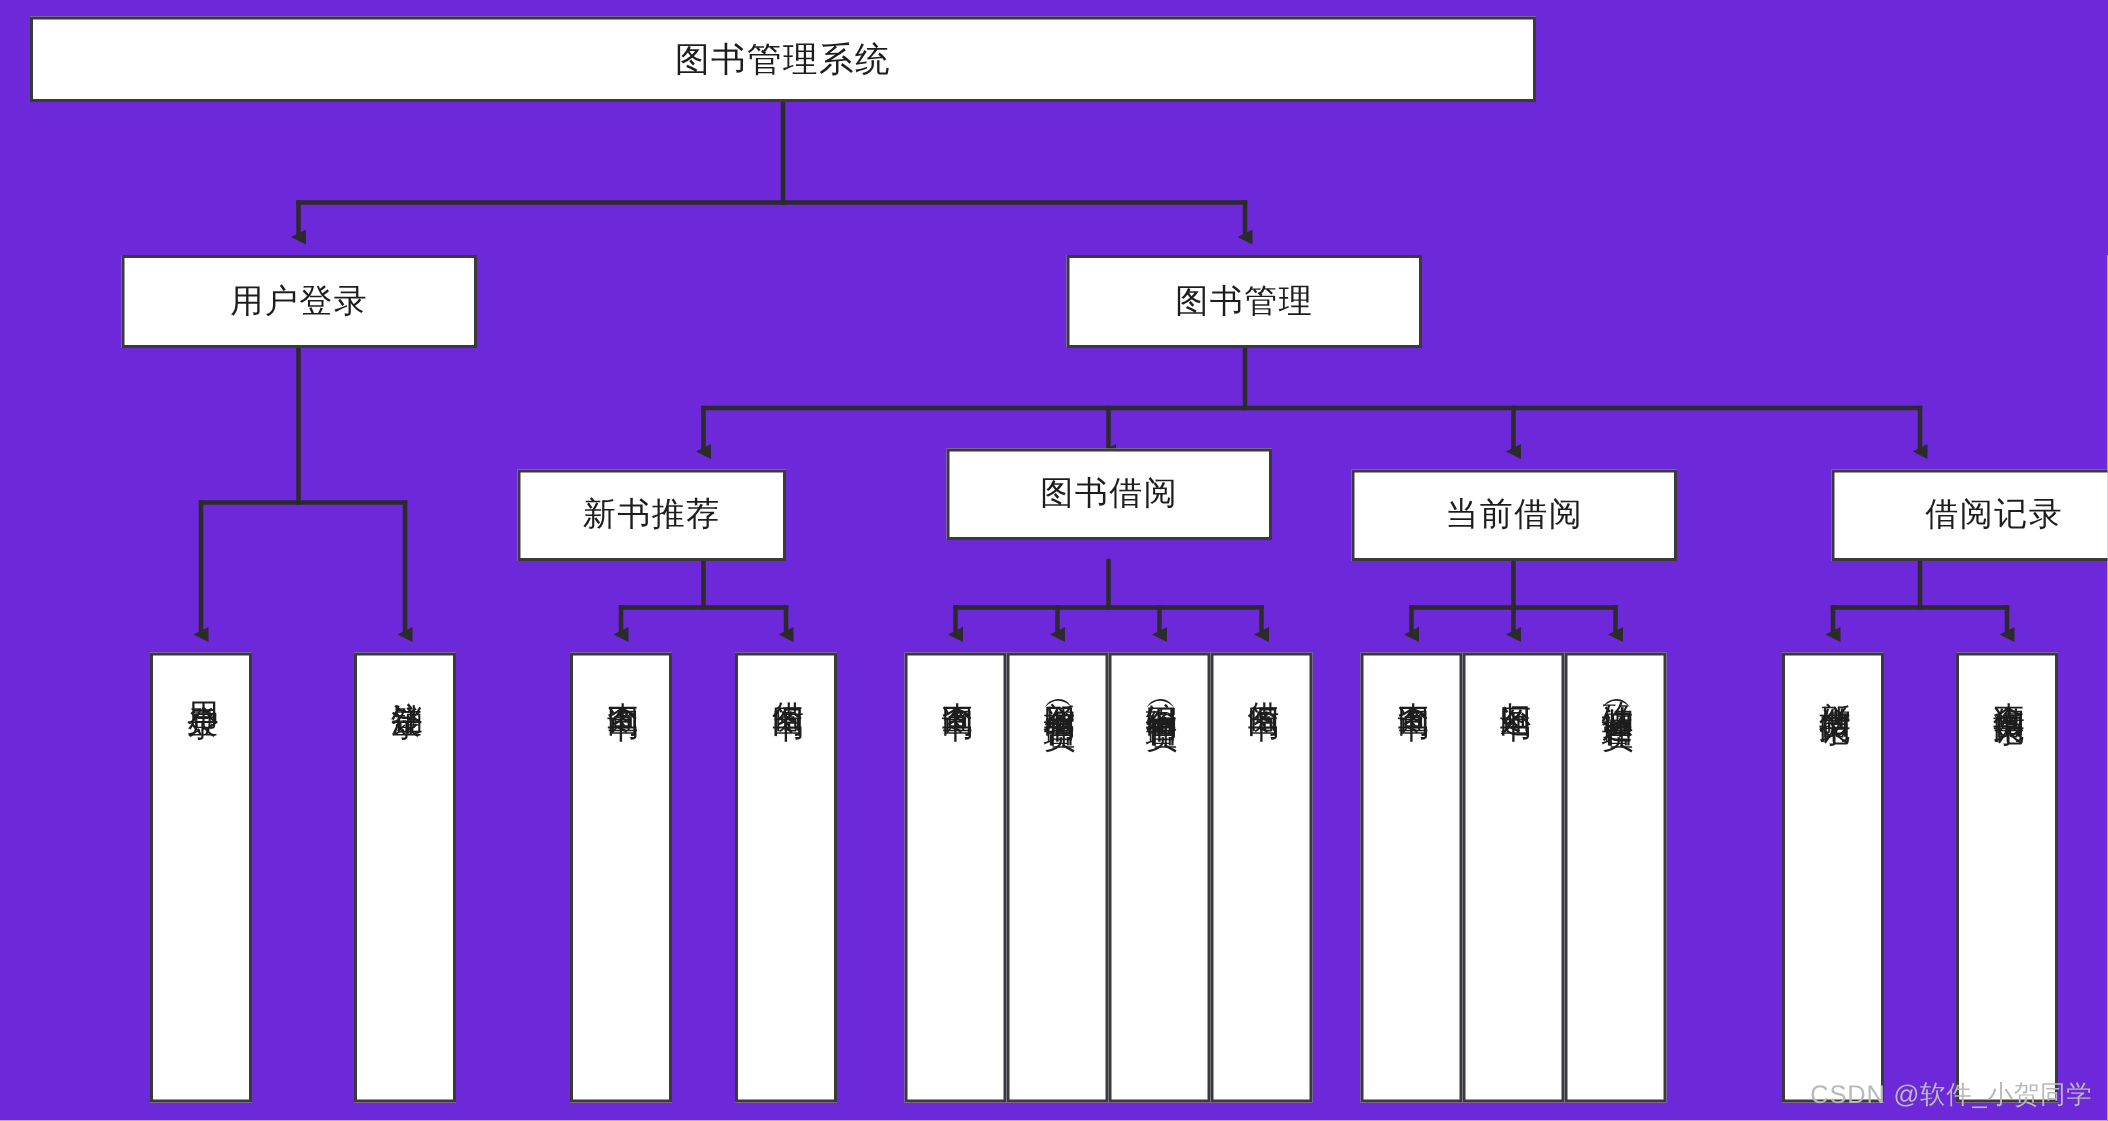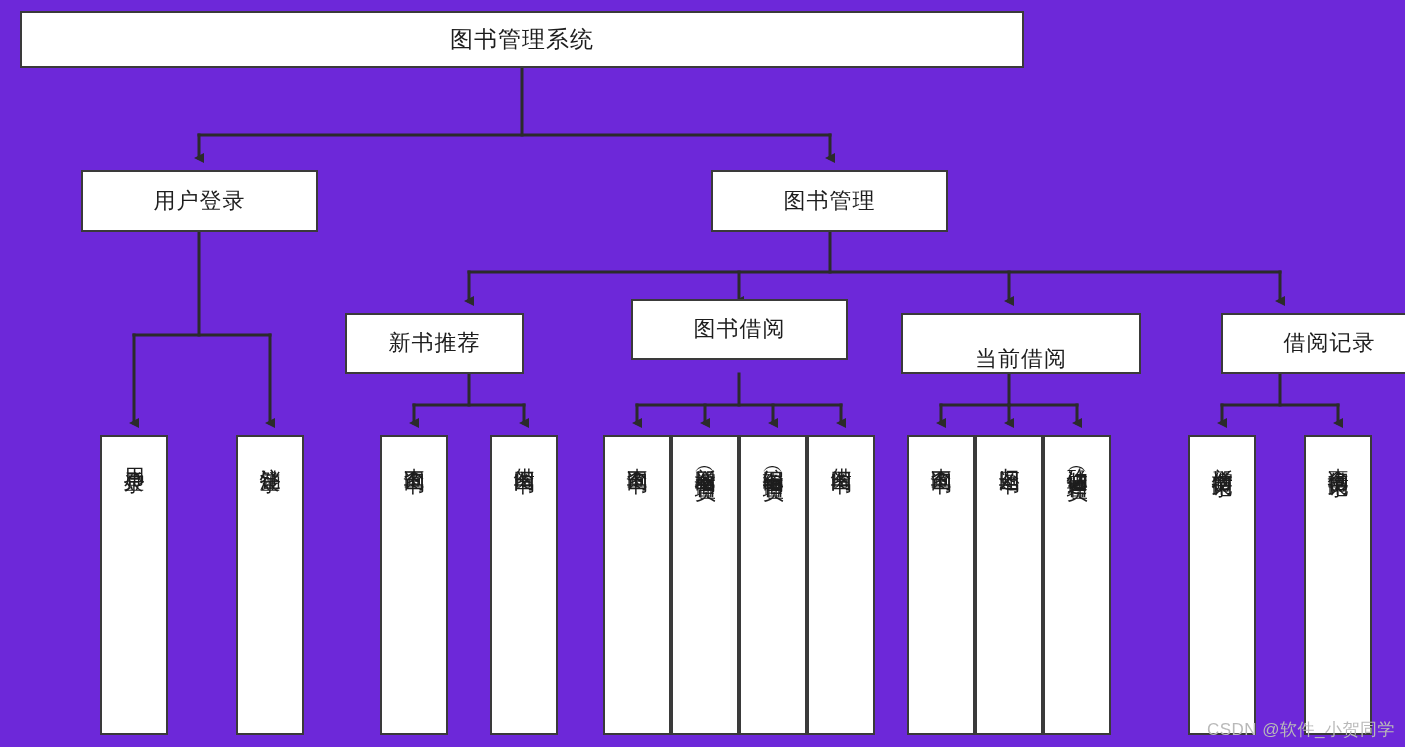--- a/index.html
+++ b/index.html
@@ -141,21 +141,21 @@
   <div class="node horiz" style="left:711px; top:170px; width:237px; height:62px;">
     <span>图书管理</span>
   </div>
 
   <div class="node horiz" style="left:345px; top:313px; width:179px; height:61px;">
     <span>新书推荐</span>
   </div>
   <div class="node horiz" style="left:631px; top:299px; width:217px; height:61px;">
     <span>图书借阅</span>
   </div>
-  <div class="node horiz" style="left:901px; top:313px; width:240px; height:61px;align-items:flex-end;">
+  <div class="node horiz" style="left:901px; top:313px; width:217px; height:61px;">
     <span>当前借阅</span>
   </div>
   <div class="node horiz" style="left:1221px; top:313px; width:217px; height:61px;">
     <span>借阅记录</span>
   </div>
 
   <div class="node vert" style="left:100px; top:435px; width:68px; height:300px;">
     <span class="vtext">用户登录</span>
   </div>
   <div class="node vert" style="left:236px; top:435px; width:68px; height:300px;">

